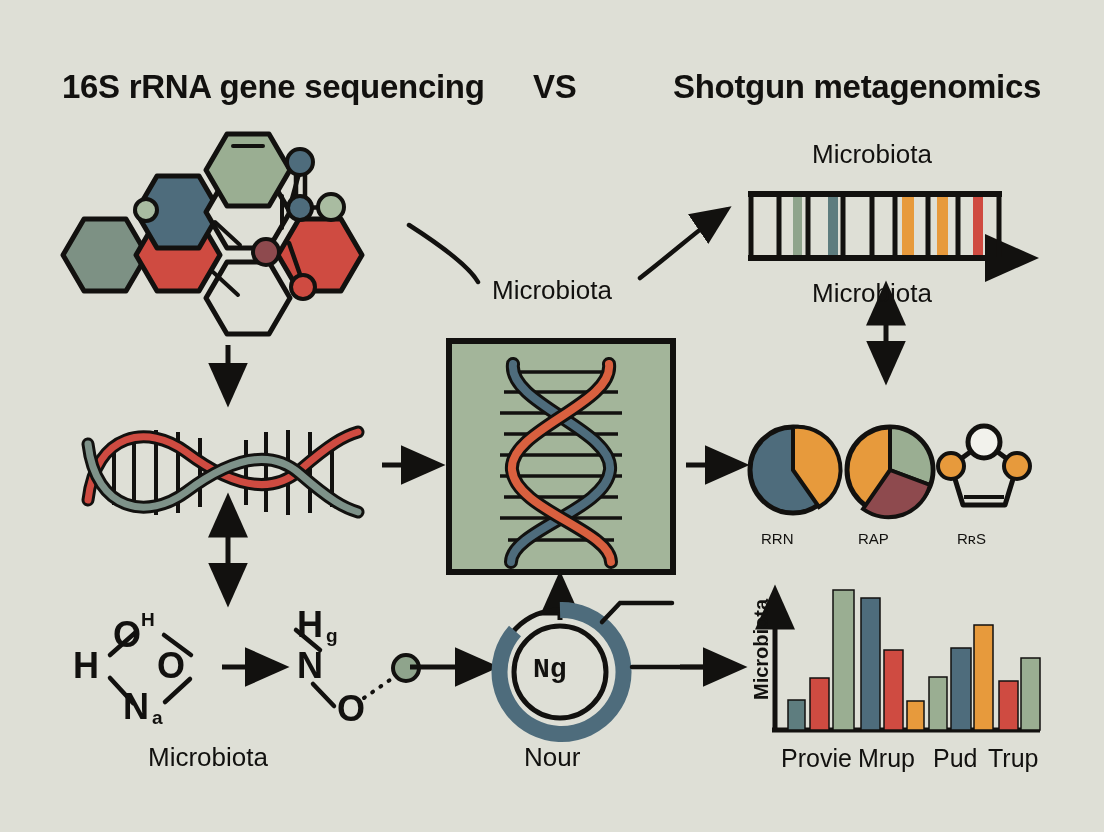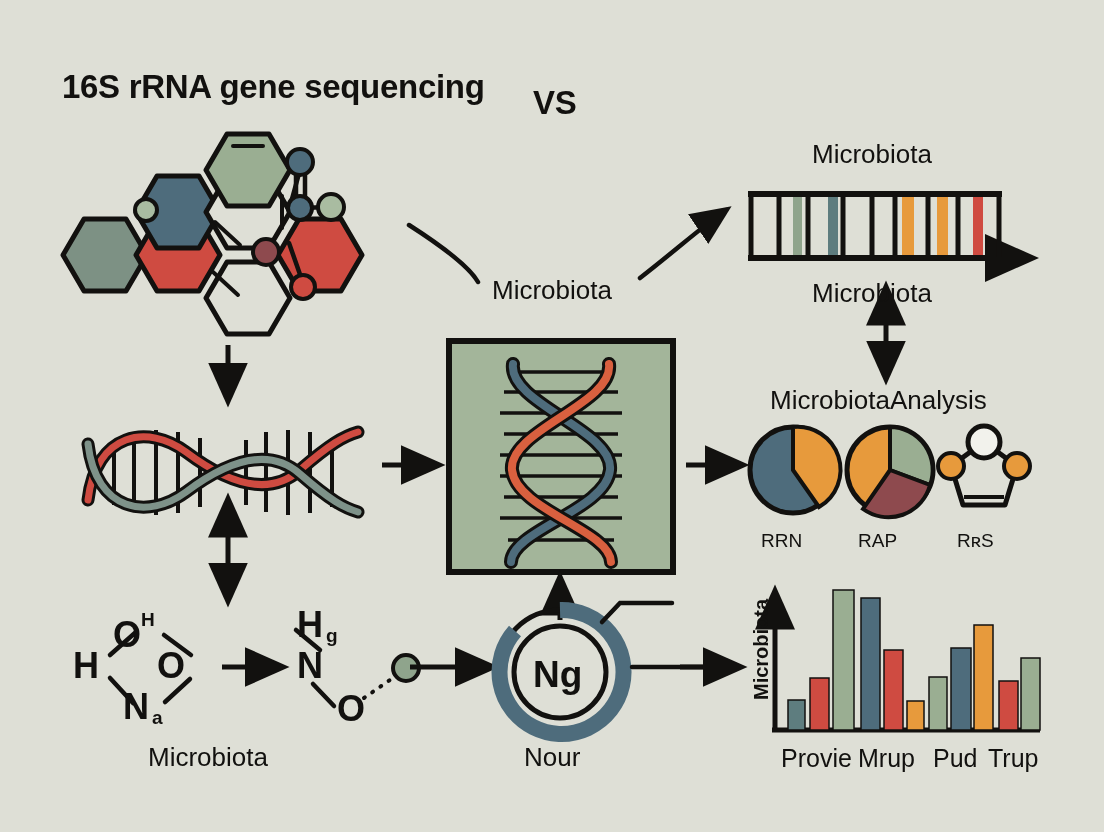--- a/index.html
+++ b/index.html
@@ -35,43 +35,44 @@
   .title-main {
     font-size: 33px;
     font-weight: 700;
     letter-spacing: -0.3px;
   }
   .lbl-lg {
     font-size: 26px;
     font-weight: 400;
   }
   .lbl-sm {
-    font-size: 19px;
+    font-size: 15px;
     font-weight: 500;
   }
   .lbl-axis {
     font-size: 20px;
     font-weight: 700;
     transform-origin: 0 0;
   }
   .lbl-bar {
     font-size: 25px;
     font-weight: 500;
   }
   .chem {
     font-size: 36px;
     font-weight: 700;
   }
   .chem-sub {
     font-size: 19px;
     font-weight: 700;
   }
   .plasmid-text {
-    font-size: 37px;
+    font-size: 28px;
     font-weight: 600;
+    font-family: Liberation Mono, monospace;
   }
 </style>
 </head>
 <body>
 
 <div id="stage">
 
   <svg class="layer" viewBox="0 0 1104 832">
     <defs>
       <marker id="arrowHead" markerWidth="10" markerHeight="10" refX="7.5" refY="4" orient="auto">
@@ -274,28 +275,28 @@
       <rect x="929" y="677" width="18" height="53" fill="#9aae92" stroke="#12110f" stroke-width="1.5"></rect>
       <rect x="951" y="648" width="20" height="82" fill="#4e6c7c" stroke="#12110f" stroke-width="1.5"></rect>
       <rect x="974" y="625" width="19" height="105" fill="#e79a3c" stroke="#12110f" stroke-width="1.5"></rect>
 
       <rect x="999" y="681" width="19" height="49" fill="#cf4b41" stroke="#12110f" stroke-width="1.5"></rect>
       <rect x="1021" y="658" width="19" height="72" fill="#9aae92" stroke="#12110f" stroke-width="1.5"></rect>
     </g>
   </svg>
 
   <div class="htxt title-main" style="left:62px; top:68px;">16S rRNA gene sequencing</div>
-  <div class="htxt title-main" style="left:533px; top:84px;">VS</div>
+  <div class="htxt title-main" style="left:533px; top:68px;">VS</div>
+  <div class="htxt title-main" style="left:673px; top:68px;">Shotgun metagenomics</div>
 
   <div class="htxt lbl-lg" style="left:812px; top:139px;">Microbiota</div>
   <div class="htxt lbl-lg" style="left:812px; top:278px;">Microbiota</div>
 
   <div class="htxt lbl-lg" style="left:492px; top:275px;">Microbiota</div>
 
-  <div class="htxt lbl-lg" style="left:770px; top:385px;">MicrobiotaAnalysis</div>
   <div class="htxt lbl-sm" style="left:761px; top:530px;">RRN</div>
   <div class="htxt lbl-sm" style="left:858px; top:530px;text-align:center;">RAP</div>
   <div class="htxt lbl-sm" style="left:957px; top:530px;">RʀS</div>
 
   <div class="htxt chem" style="left:113px; top:614px;">O</div>
   <div class="htxt chem-sub" style="left:141px; top:609px;">H</div>
   <div class="htxt chem" style="left:73px; top:645px;">H</div>
   <div class="htxt chem" style="left:157px; top:645px;">O</div>
   <div class="htxt chem" style="left:123px; top:686px;">N</div>
   <div class="htxt chem-sub" style="left:152px; top:707px;">a</div>

